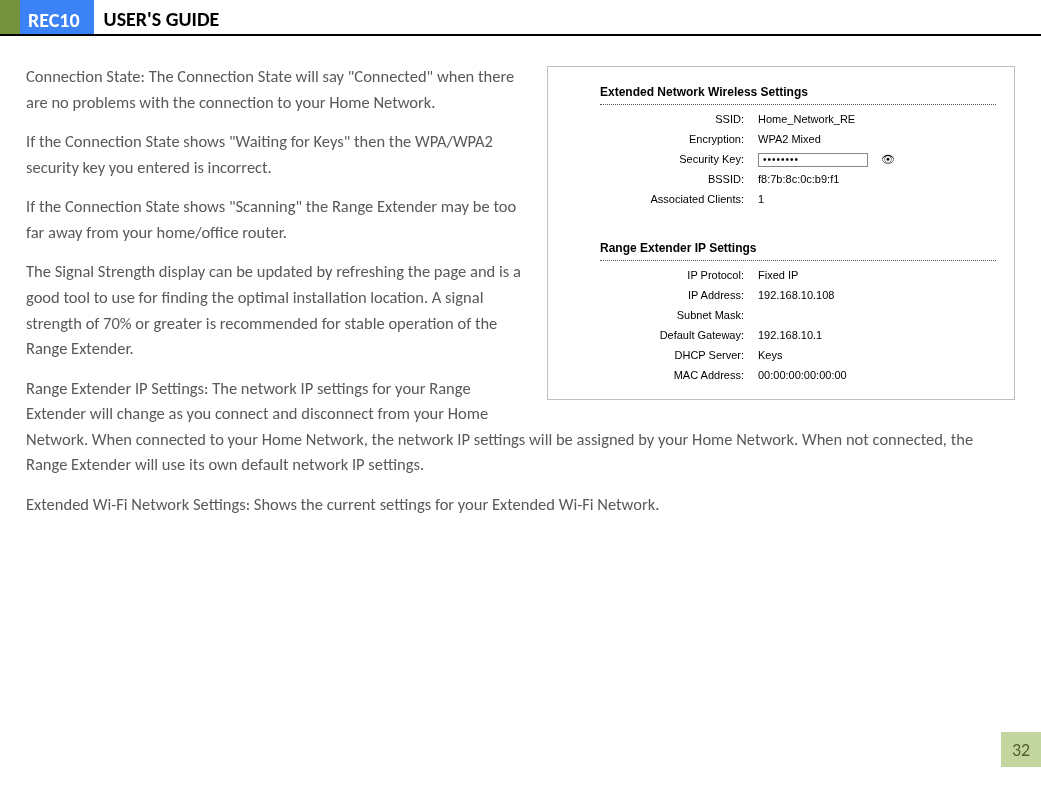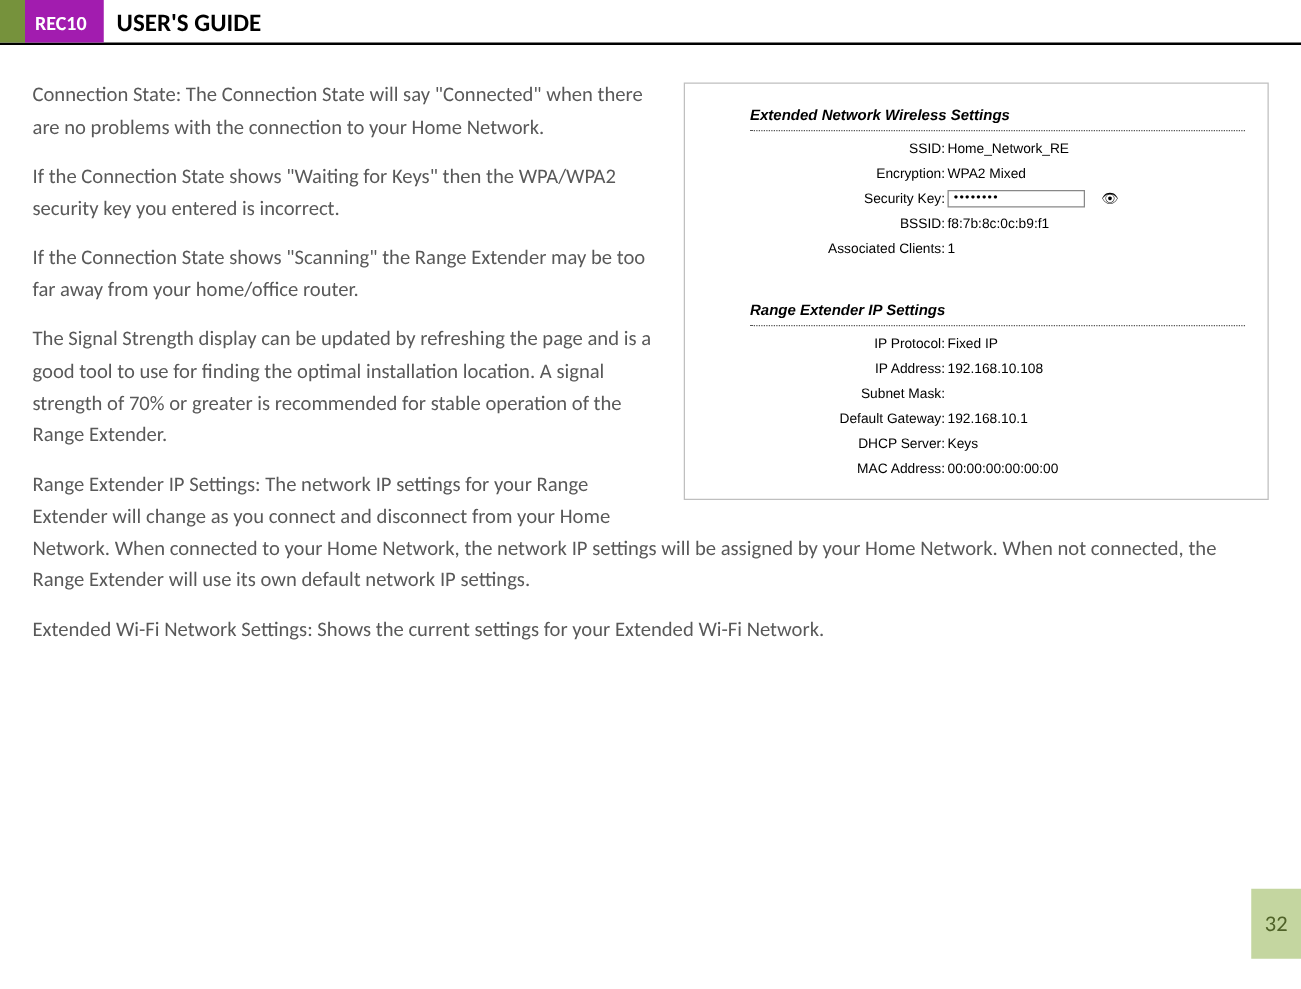--- a/index.html
+++ b/index.html
@@ -15,24 +15,24 @@
     display: flex;
     align-items: stretch;
     border-bottom: 2px solid #000;
     height: 36px;
   }
   .gutter-left {
     width: 20px;
     background: #76923c;
   }
   .header-badge {
-    background: #a21caf;
+    background: #3b82f6;
     color: #fff;
     font-weight: bold;
-    font-size: 16px;
+    font-size: 20px;
     padding: 5px 14px 0 8px;
     display: flex;
     align-items: center;
   }
   .header-title {
     font-weight: bold;
     font-size: 20px;
     color: #000;
     padding: 4px 0 0 10px;
     display: flex;
@@ -55,35 +55,34 @@
     font-family: Arial, sans-serif;
     font-size: 11px;
     color: #000;
   }
   .section-title {
     font-weight: bold;
     color: #000;
     font-size: 12px;
     margin: 6px 0 2px 42px;
     position: relative;
-    font-style: italic;
   }
   .dotted-line {
     border-bottom: 1px dotted #555;
     height: 1px;
     margin: 0 8px 6px 42px;
   }
   .row {
     display: flex;
     margin-bottom: 3px;
   }
   .row .label {
     flex: 0 0 200px;
     text-align: right;
-    padding-right: 2px;
+    padding-right: 14px;
     color: #000;
     font-size: 11px;
   }
   .row .value {
     flex: 1;
     color: #000;
     font-size: 11px;
   }
   .sec-input {
     display: inline-block;
@@ -103,21 +102,21 @@
     vertical-align: middle;
   }
   .section-gap { height: 22px; }
   .page-num {
     position: absolute;
     right: 0;
     bottom: 24px;
     background: #c4d6a0;
     color: #4f6228;
     width: 40px;
-    height: 56px;
+    height: 35px;
     display: flex;
     align-items: center;
     justify-content: center;
     font-size: 18px;
   }
 </style>
 </head>
 <body>
 
 <div class="header">

